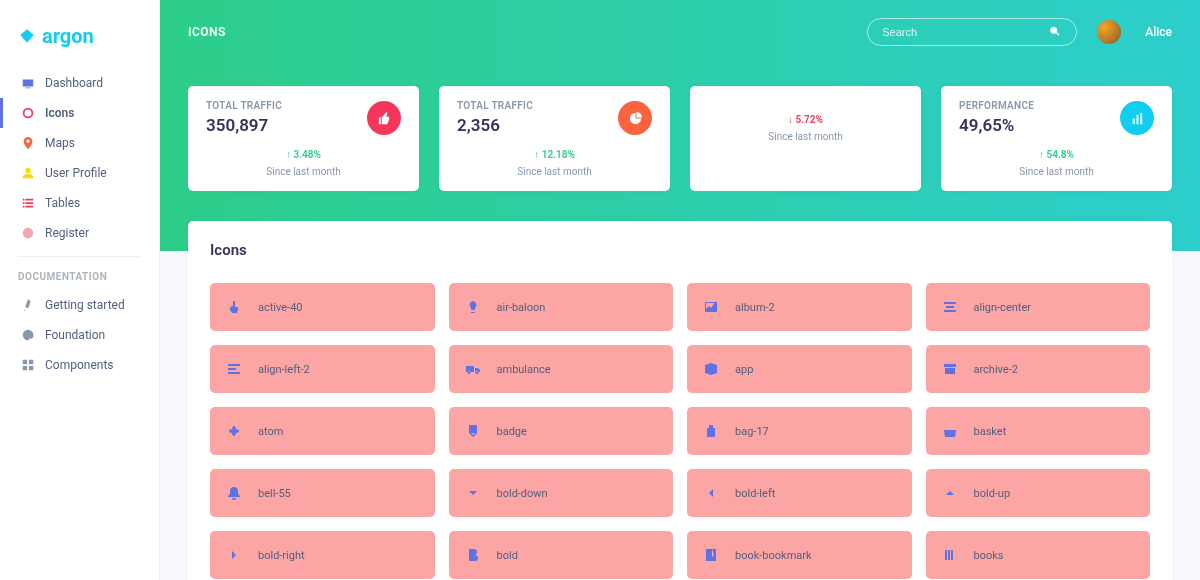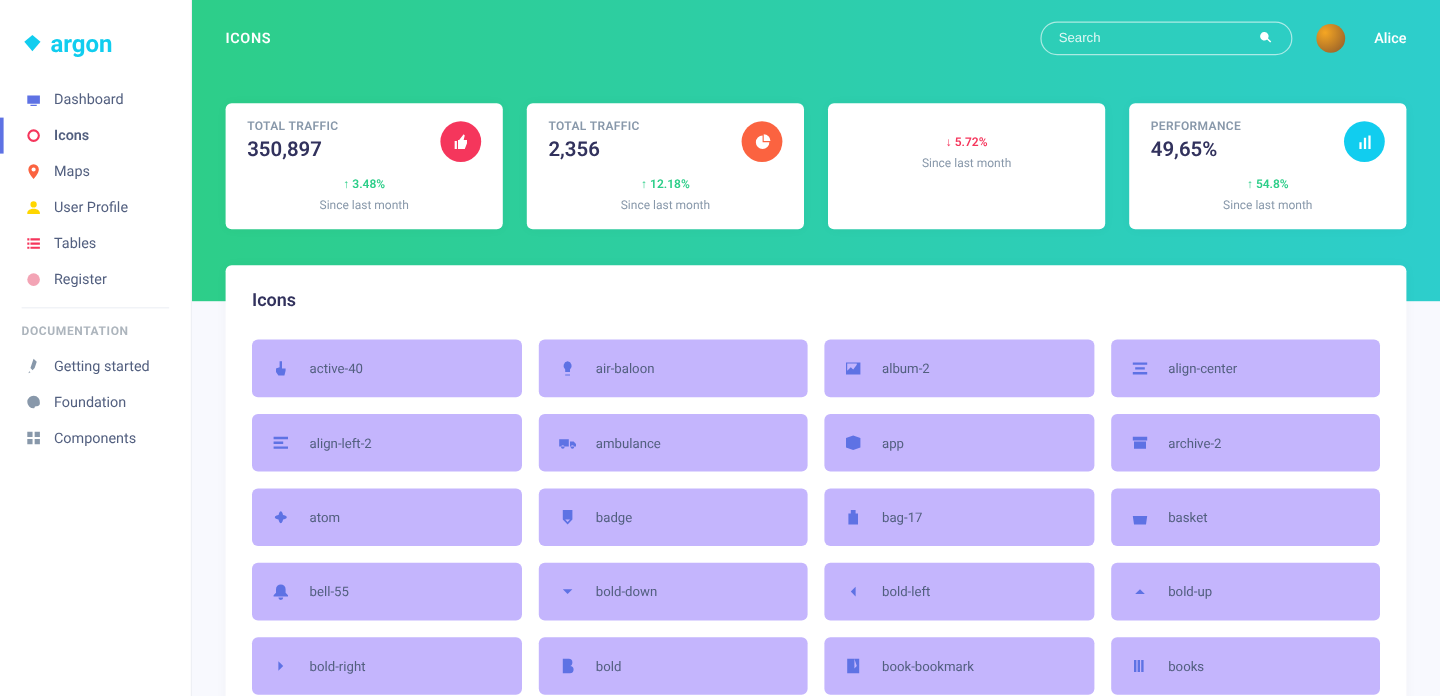--- a/index.html
+++ b/index.html
@@ -29,21 +29,21 @@
 .stat-label { font-size: 10px; color: #8898aa; font-weight: 600; letter-spacing: 0.3px; }
 .stat-value { font-size: 17px; font-weight: 600; color: #32325d; margin-top: 4px; }
 .stat-icon { width: 34px; height: 34px; border-radius: 50%; display: flex; align-items: center; justify-content: center; }
 .stat-icon svg { width: 15px; height: 15px; fill: #fff; }
 .stat-foot { margin-top: 14px; font-size: 10px; color: #8898aa; display: flex; align-items: center; gap: 6px; flex-direction: column; }
 .stat-foot .pct { font-weight: 600; }
 .pct.up { color: #2dce89; } .pct.down { color: #f5365c; }
 .panel { background: #fff; border-radius: 5px; margin: -30px 28px 20px; padding: 20px 22px; box-shadow: 0 0 10px rgba(0,0,0,0.03); }
 .panel-title { font-size: 15px; font-weight: 600; color: #32325d; margin-bottom: 24px; }
 .icon-grid { display: grid; grid-template-columns: repeat(4, 1fr); gap: 14px; }
-.icon-cell { background: #c4b5fd; border-radius: 5px; padding: 16px 16px; display: flex; align-items: center; gap: 16px; cursor: pointer; text-align: right; }
+.icon-cell { background: #fca5a5; border-radius: 5px; padding: 16px 16px; display: flex; align-items: center; gap: 16px; cursor: pointer; text-align: right; }
 .icon-cell .gly { width: 16px; height: 16px; color: #5e72e4; display: inline-flex; align-items: center; justify-content: center; }
 .icon-cell .gly svg { width: 16px; height: 16px; fill: currentColor; }
 .icon-cell span { font-size: 11px; color: #525f7f; }
 </style>
 </head>
 <body>
 
 <svg width="0" height="0" style="position:absolute">
   <defs>
     <path id="tv-icon" d="M2 4h12v8H2z M5 13h6v1H5z"></path>

